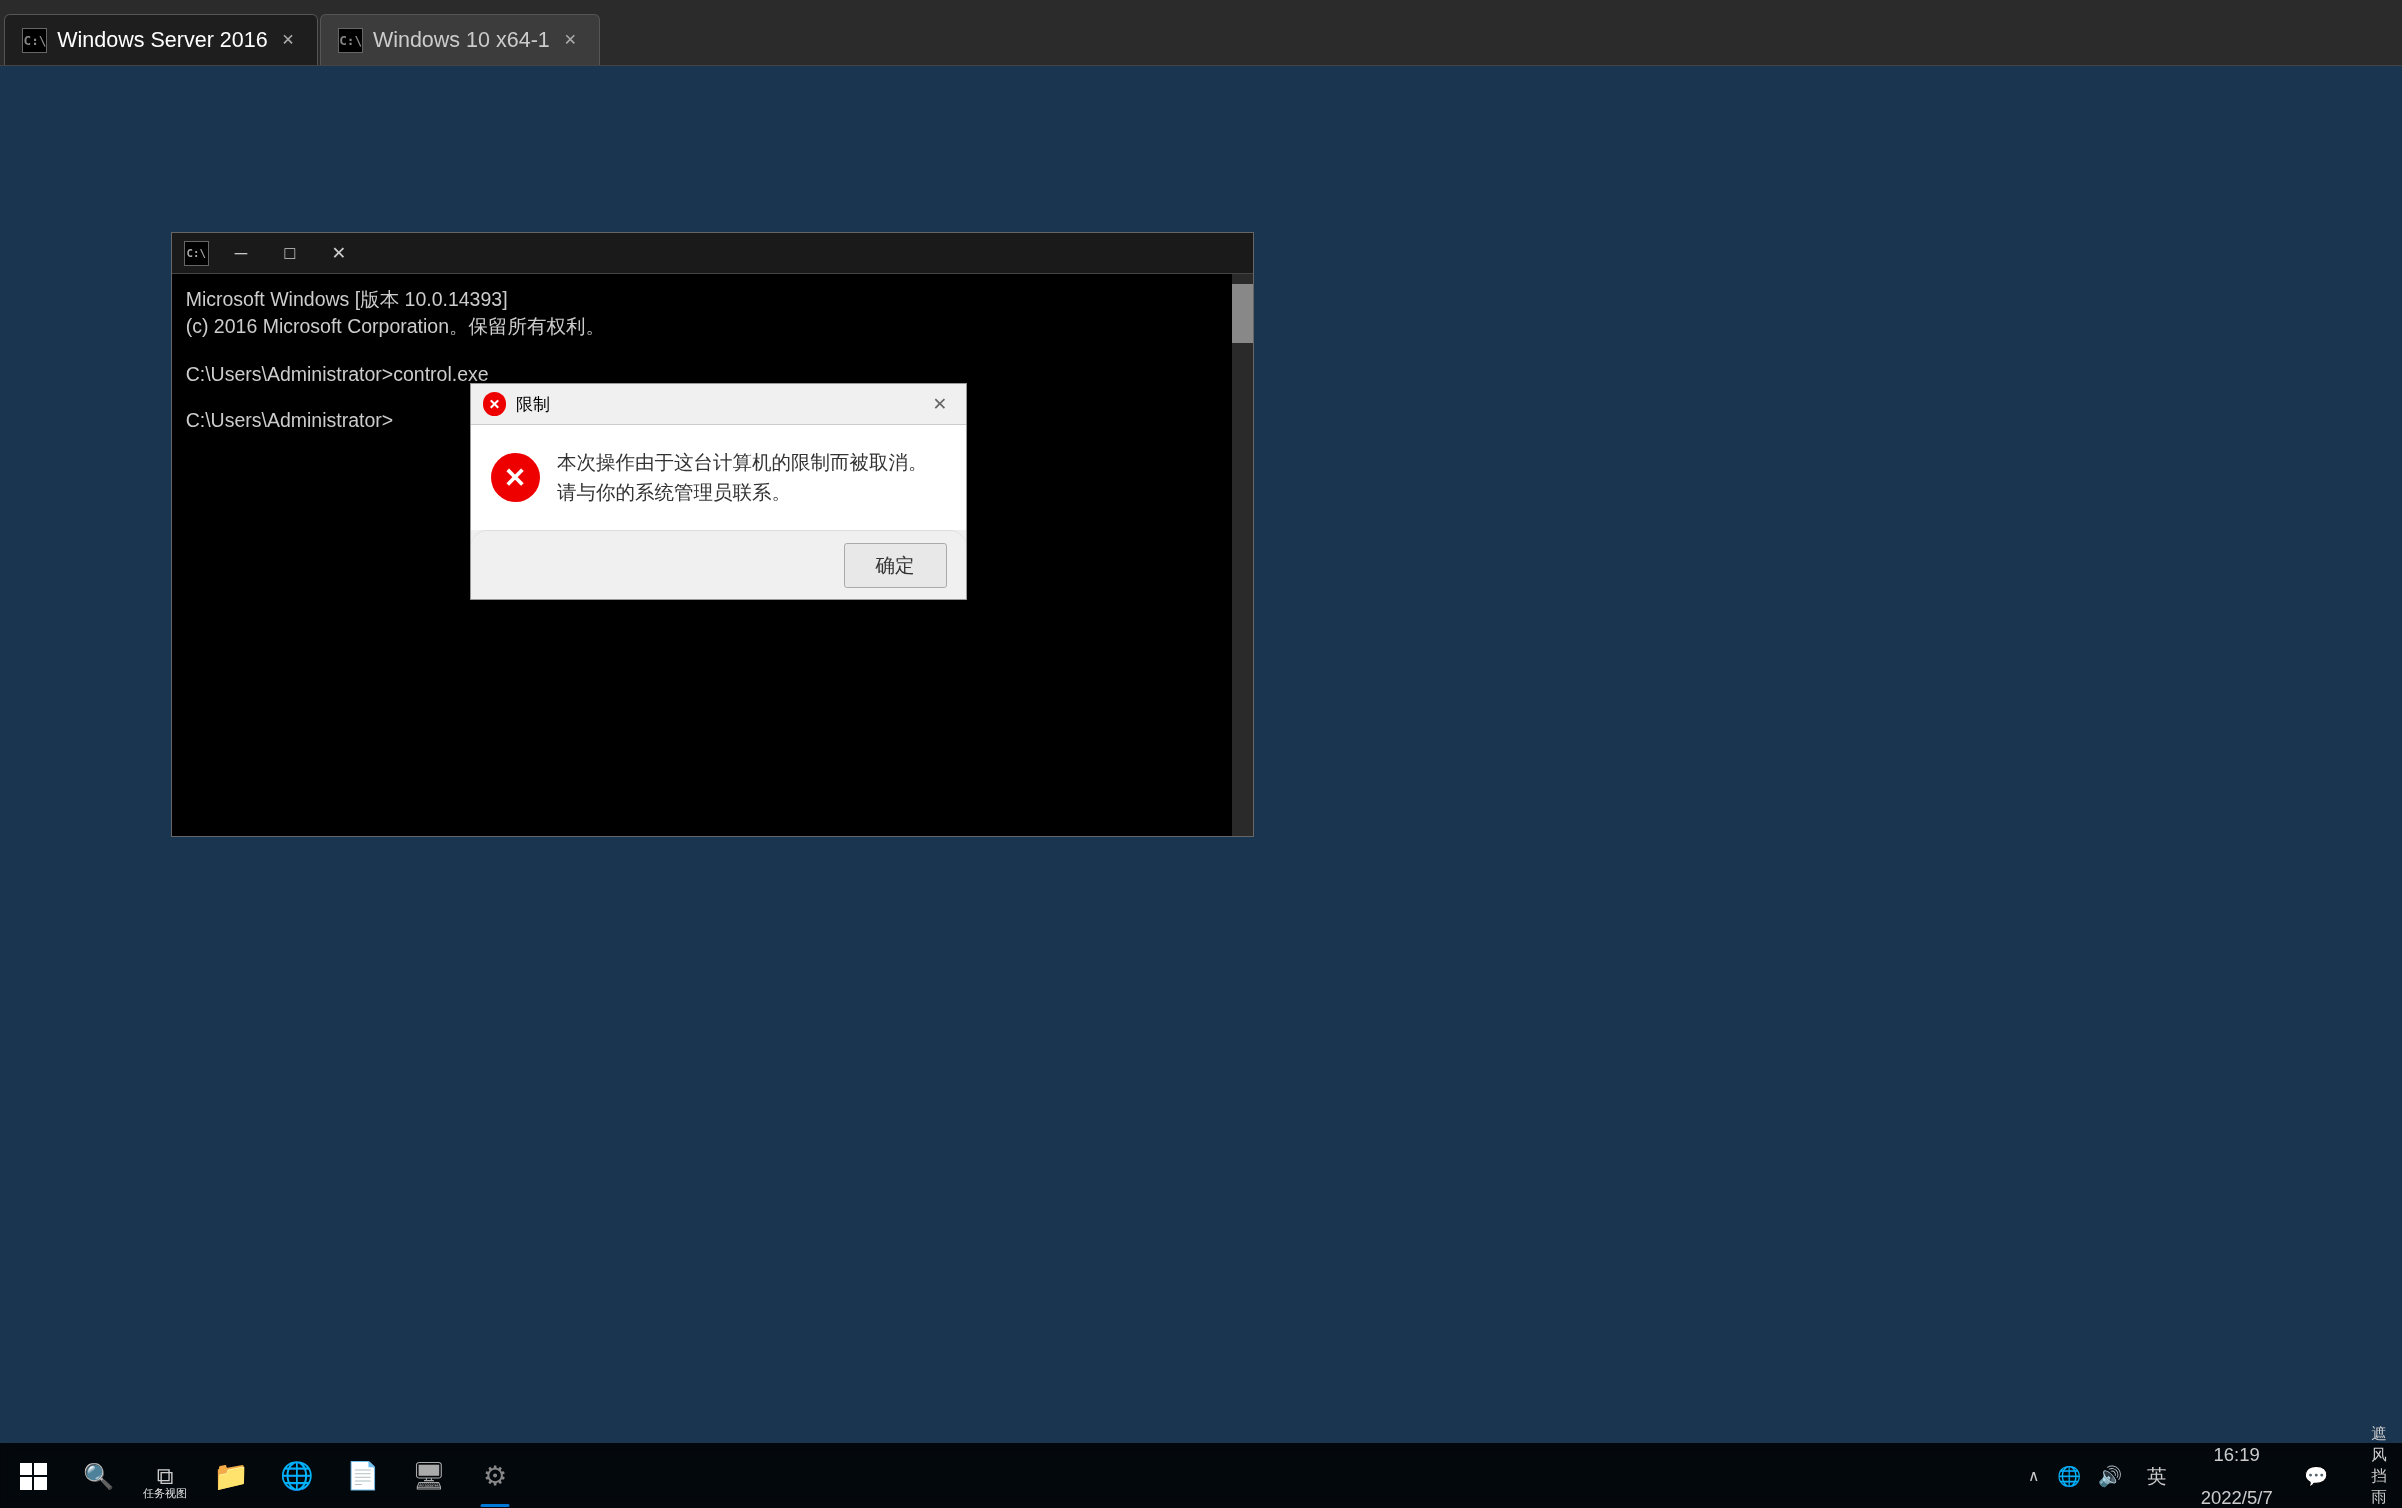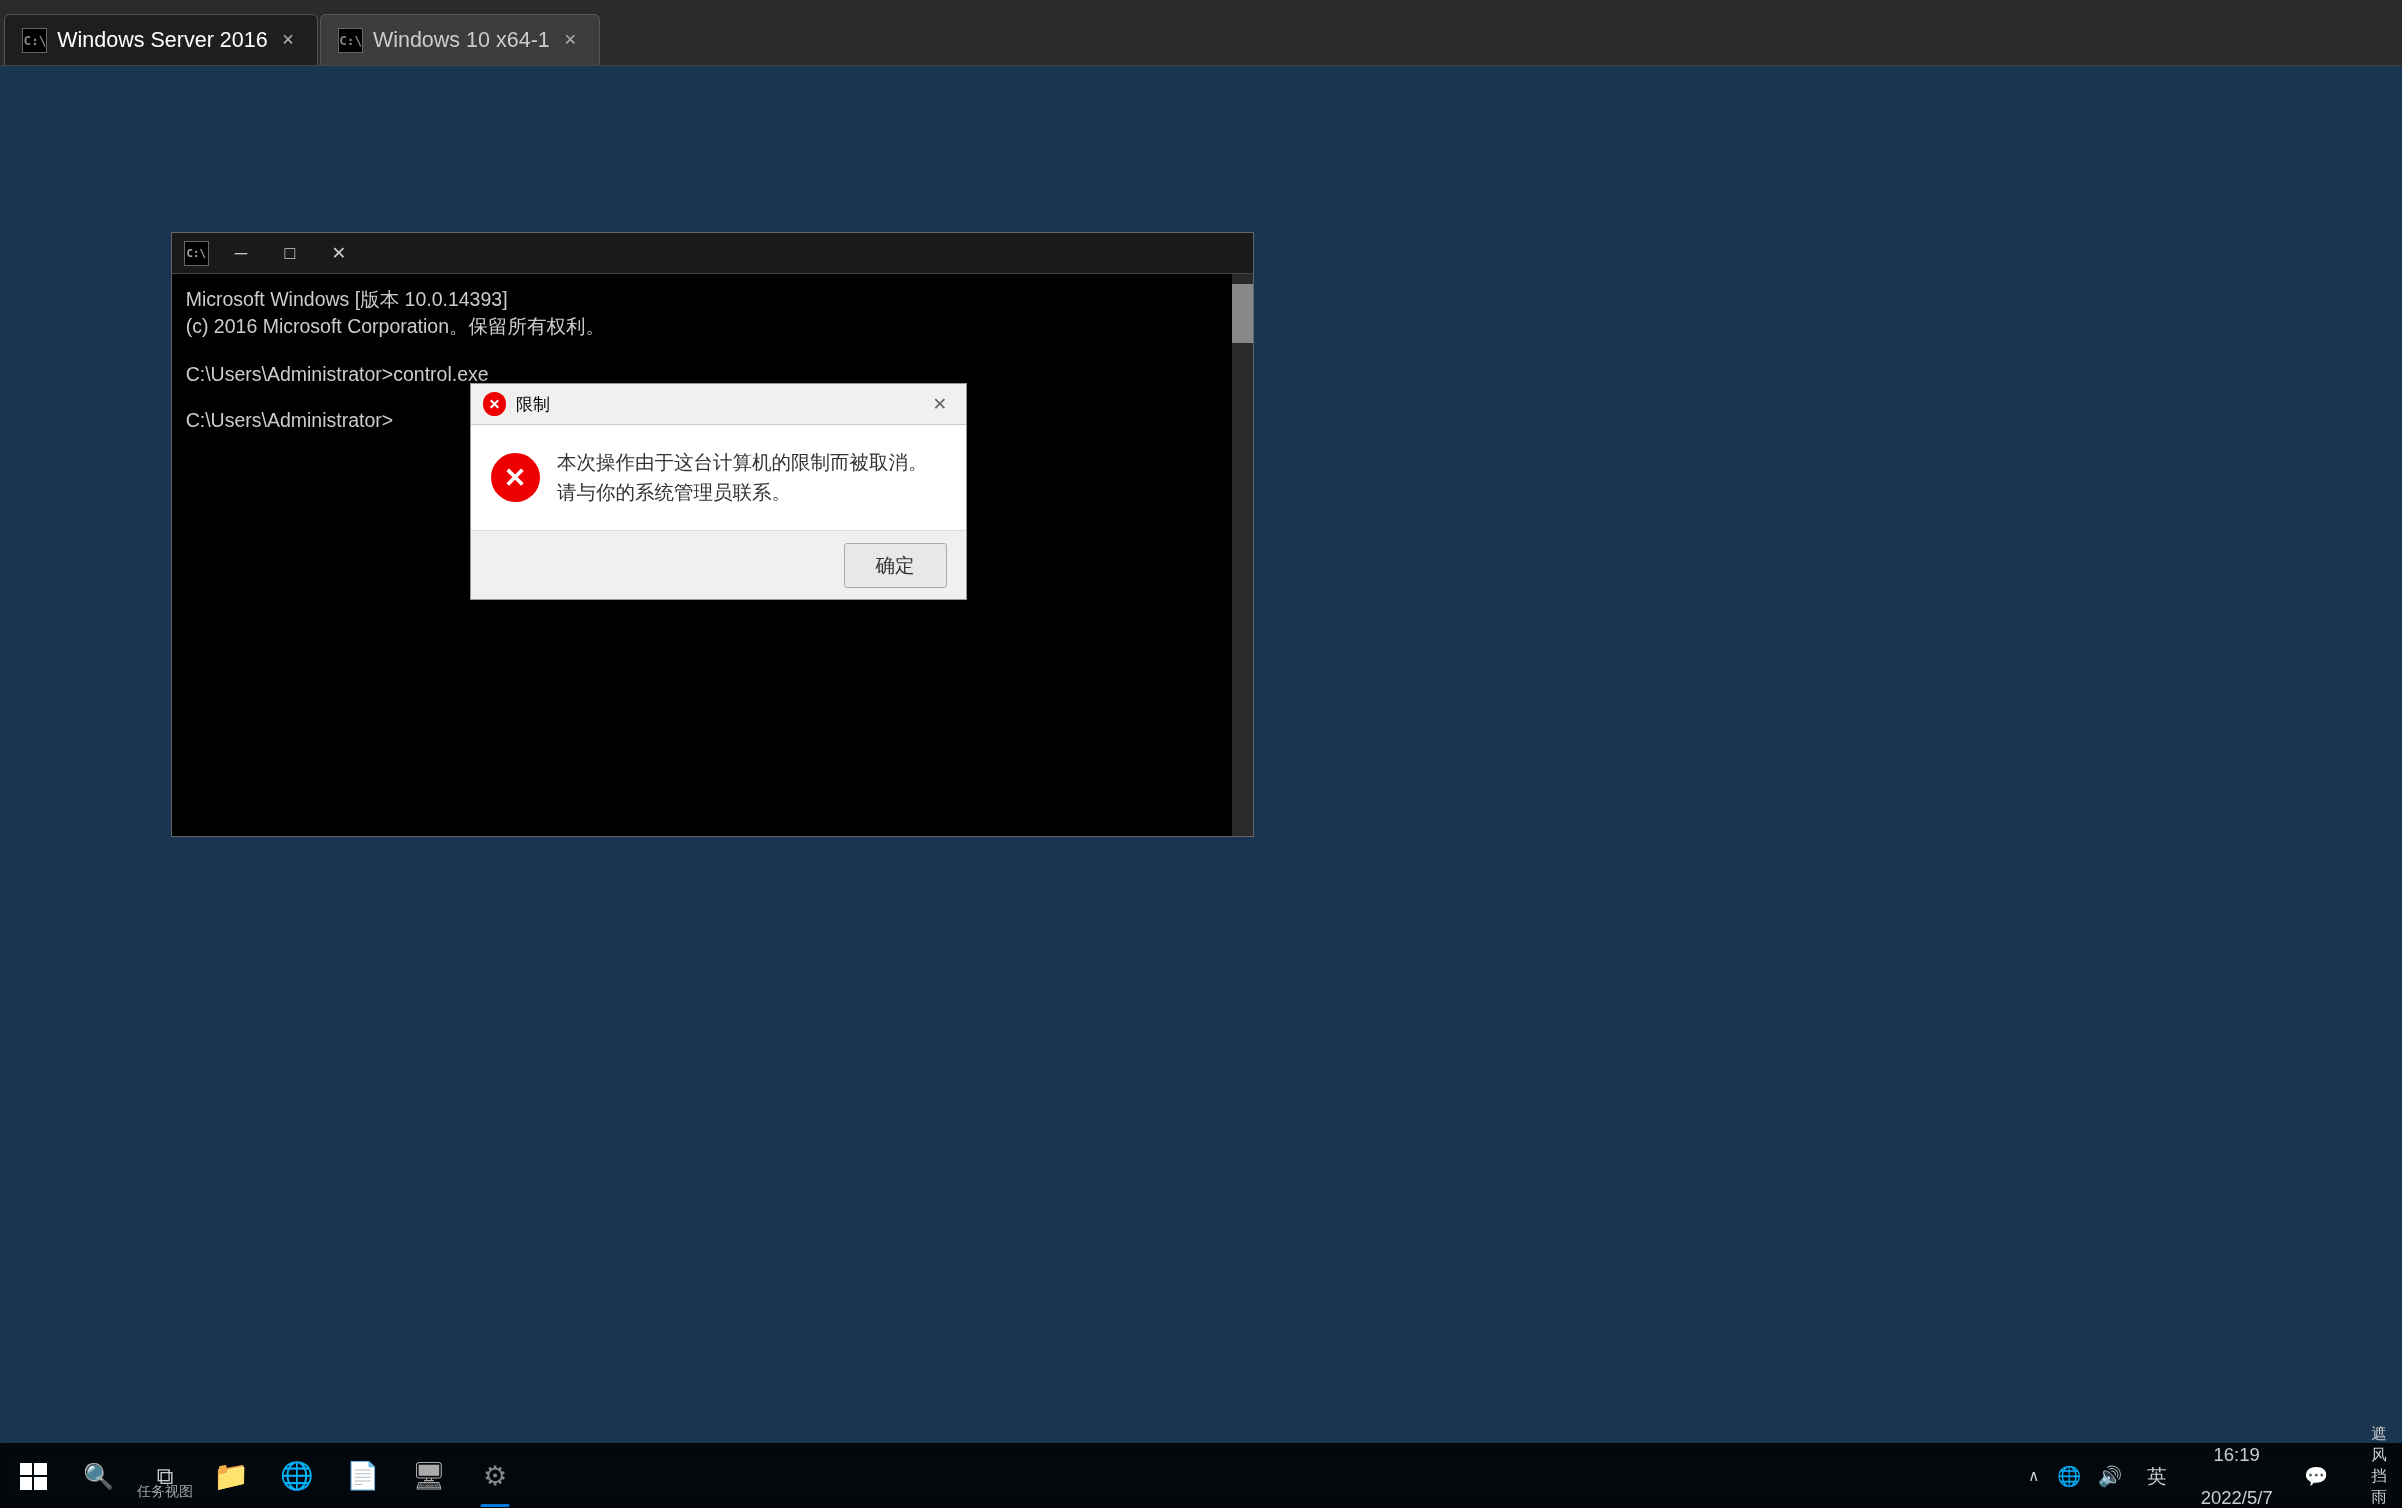--- a/index.html
+++ b/index.html
@@ -251,20 +251,21 @@
       color: #333;
       line-height: 1.5;
     }
 
     .dialog-footer {
       padding: 11.7px 19.5px;
       display: flex;
       justify-content: flex-end;
       background: #f0f0f0;
       border-top: 1px solid #ddd;
+      border-radius: 16px;
     }
 
     .dialog-ok-btn {
       padding: 7.8px 31px;
       background: #e8e8e8;
       border: 1px solid #aaa;
       border-radius: 2.9px;
       font-size: 19.5px;
       color: #333;
       cursor: pointer;
@@ -312,22 +313,22 @@
       justify-content: center;
       cursor: pointer;
       color: white;
       font-size: 21.5px;
       position: relative;
     }
 
     .task-view-label {
       position: absolute;
       bottom: 7.8px;
-      font-size: 14px;
-      color: #a3a3a3;
+      font-size: 11px;
+      color: #e5e5e5;
       white-space: nowrap;
     }
 
     .taskbar-apps {
       display: flex;
       align-items: center;
       height: 100%;
     }
 
     .taskbar-app {

